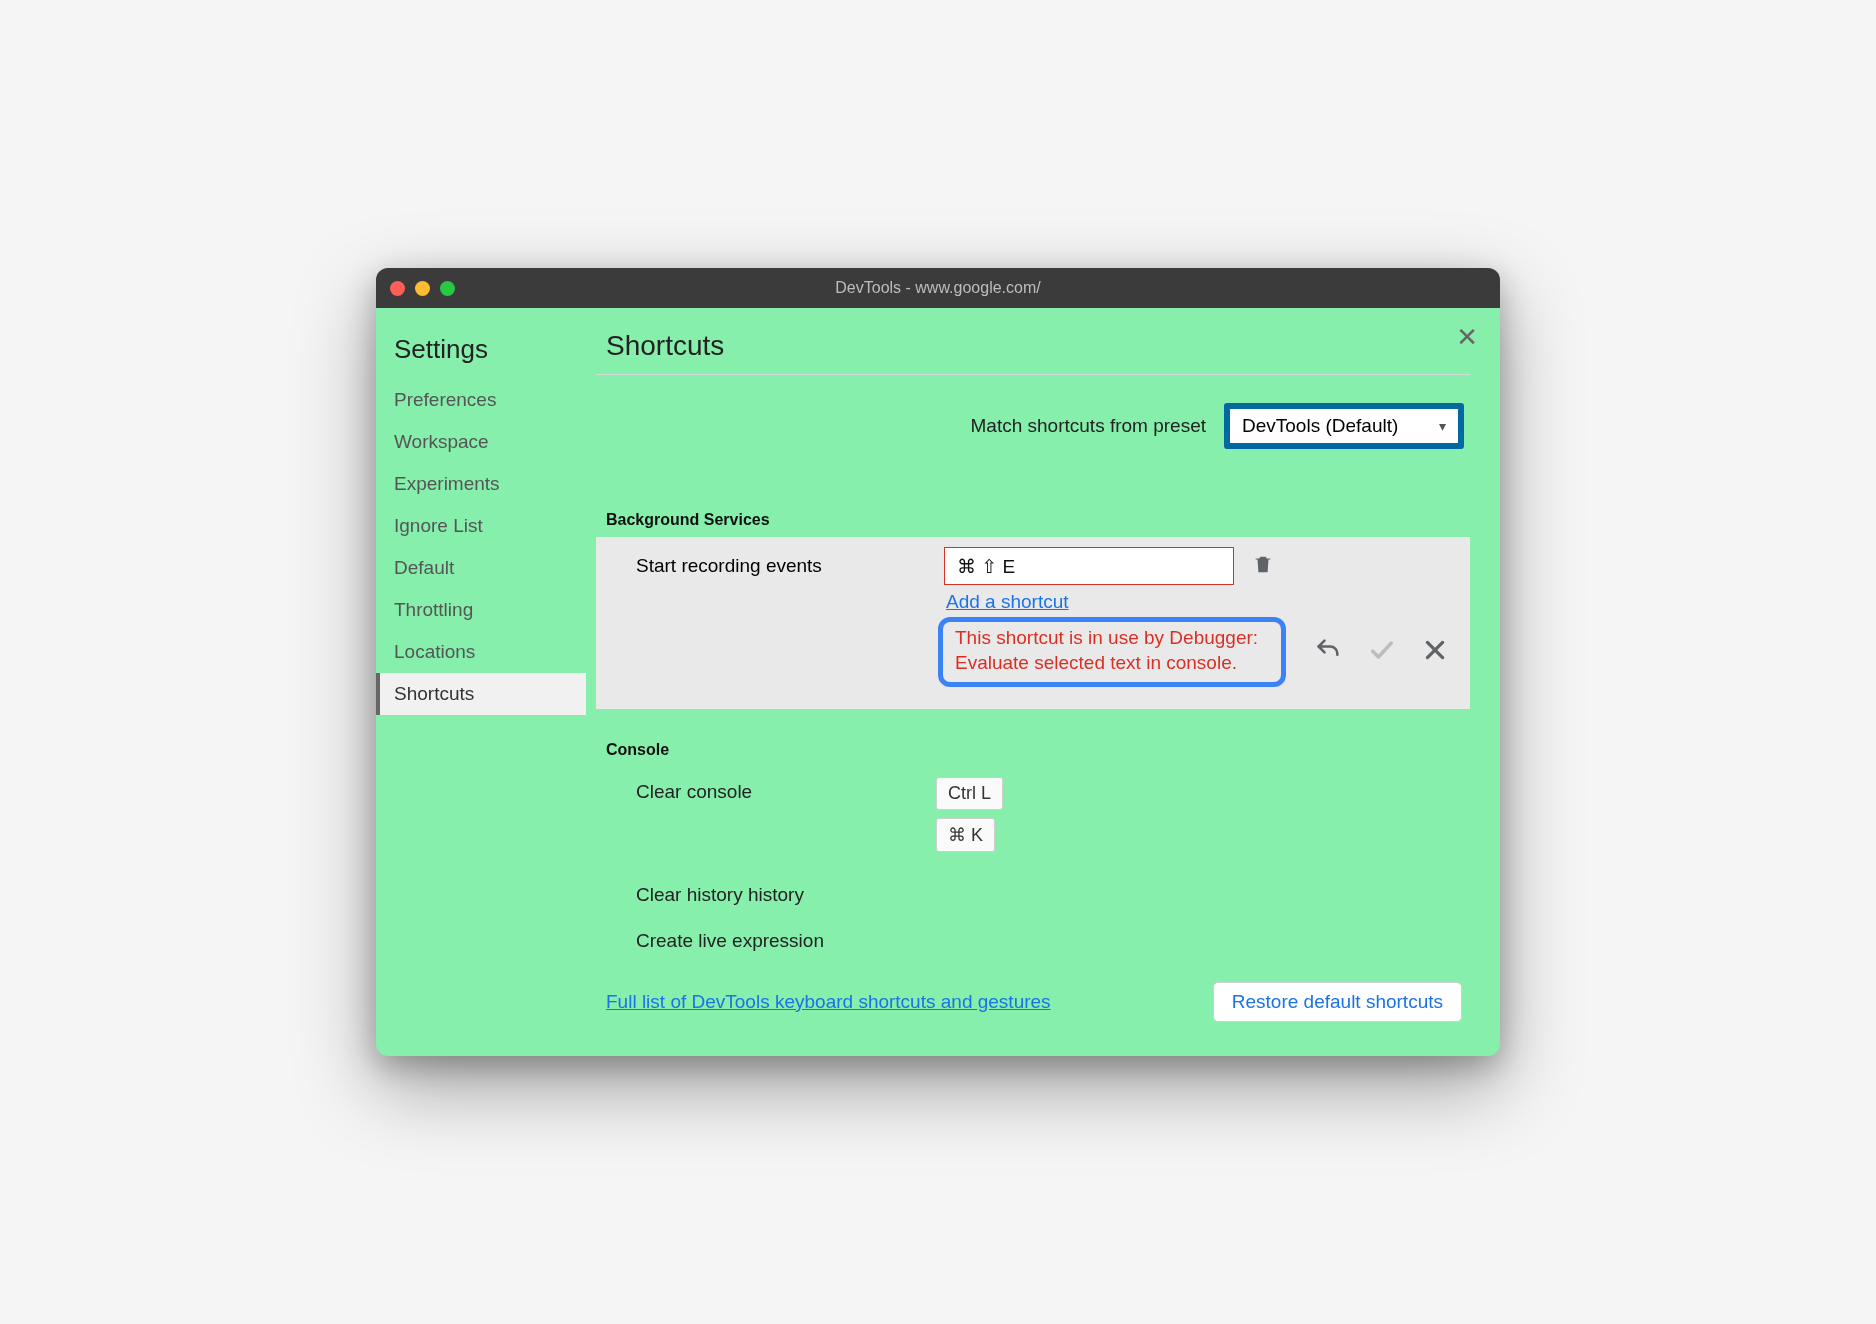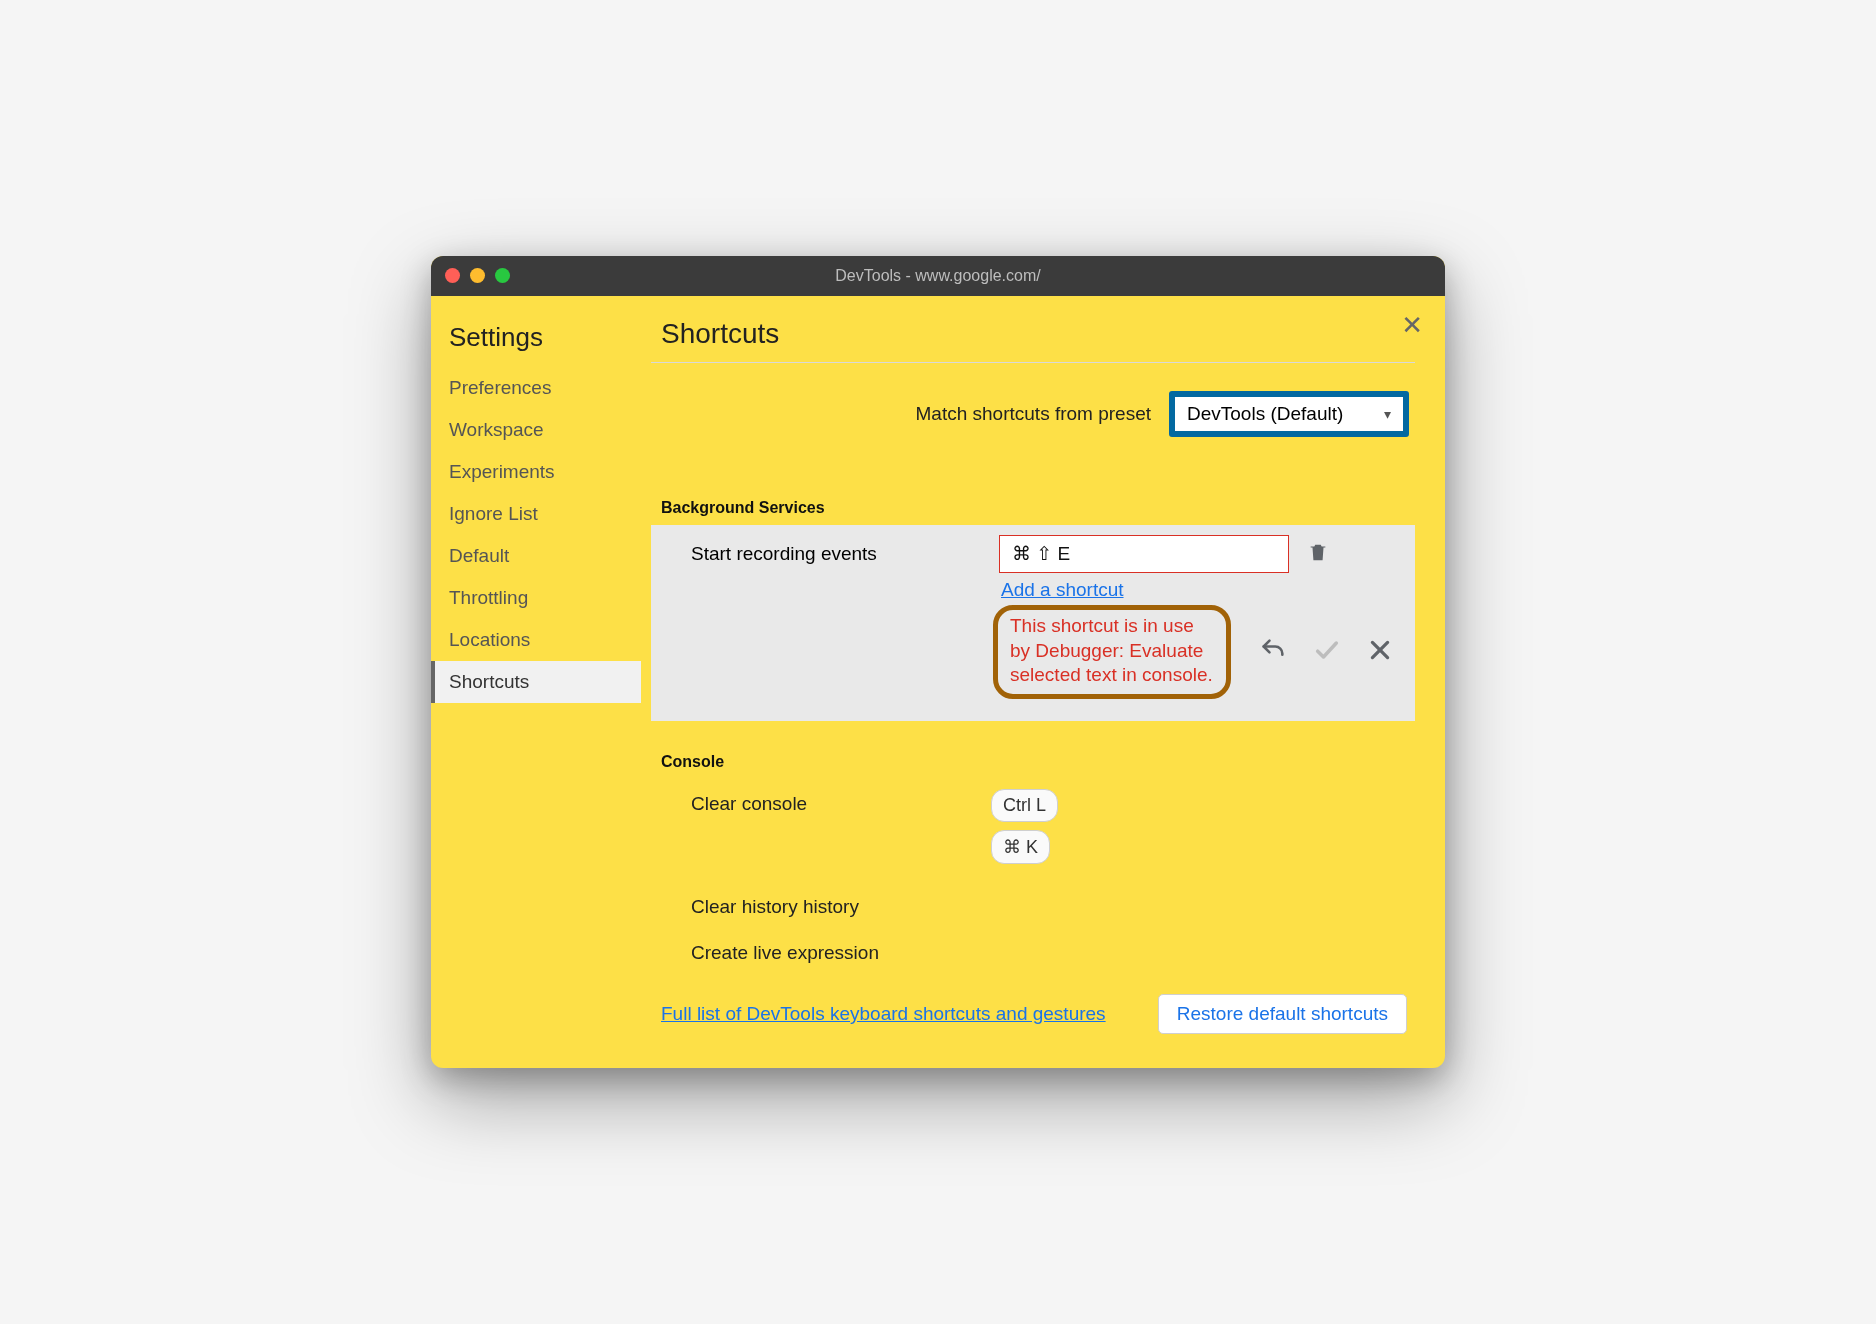--- a/index.html
+++ b/index.html
@@ -6,22 +6,22 @@
     body {
       font-family: -apple-system, BlinkMacSystemFont, "Segoe UI", Helvetica, Arial, sans-serif;
       background: #f5f5f5;
       display: flex;
       justify-content: center;
       align-items: center;
       min-height: 100vh;
       padding: 40px;
     }
     .window {
-      width: 1014px;
-      background: #fde047;
+      width: 1124px;
+      background: #86efac;
       border-radius: 12px;
       box-shadow: 0 30px 80px rgba(0,0,0,0.35), 0 10px 30px rgba(0,0,0,0.25);
       overflow: hidden;
     }
     .titlebar {
       background: #3b3b3b;
       height: 40px;
       display: flex;
       align-items: center;
       position: relative;
@@ -163,22 +163,22 @@
       cursor: pointer;
     }
     .error-row {
       display: flex;
       align-items: center;
       margin-top: 4px;
       margin-left: 302px;
       gap: 28px;
     }
     .error-callout {
-      border: 5px solid #a16207;
-      border-radius: 20px;
+      border: 5px solid #3b82f6;
+      border-radius: 12px;
       padding: 4px 12px 6px 12px;
       max-width: 480px;
     }
     .error-text {
       color: #d93025;
       font-size: 19px;
       line-height: 1.3;
     }
     .edit-actions {
       display: flex;
@@ -186,21 +186,21 @@
       align-items: center;
       margin-left: auto;
       padding-right: 6px;
     }
     .edit-actions .act { color: #5f6368; cursor: pointer; }
     .edit-actions .act.disabled { color: #bdbdbd; cursor: default; }
     .kbd {
       display: inline-block;
       border: 1px solid #cfcfcf;
       background: #fafafa;
-      border-radius: 13px;
+      border-radius: 3px;
       padding: 5px 11px;
       font-size: 18px;
       color: #333;
       margin-bottom: 8px;
     }
     .footer {
       margin-top: auto;
       display: flex;
       justify-content: space-between;
       align-items: center;

